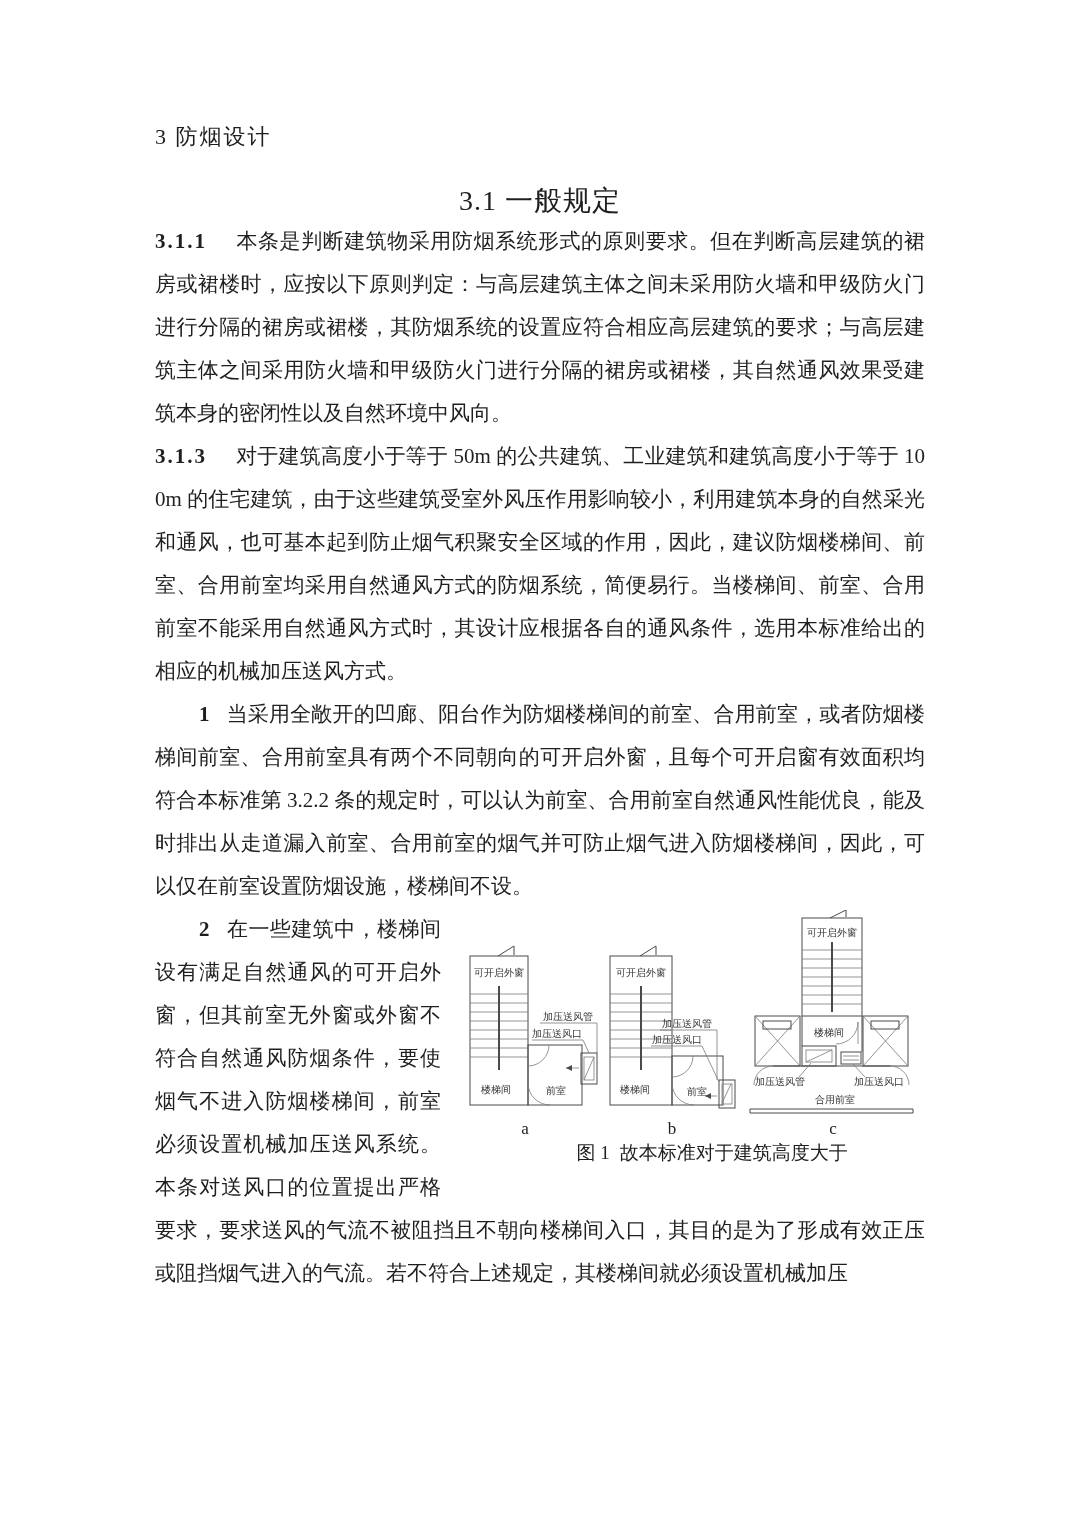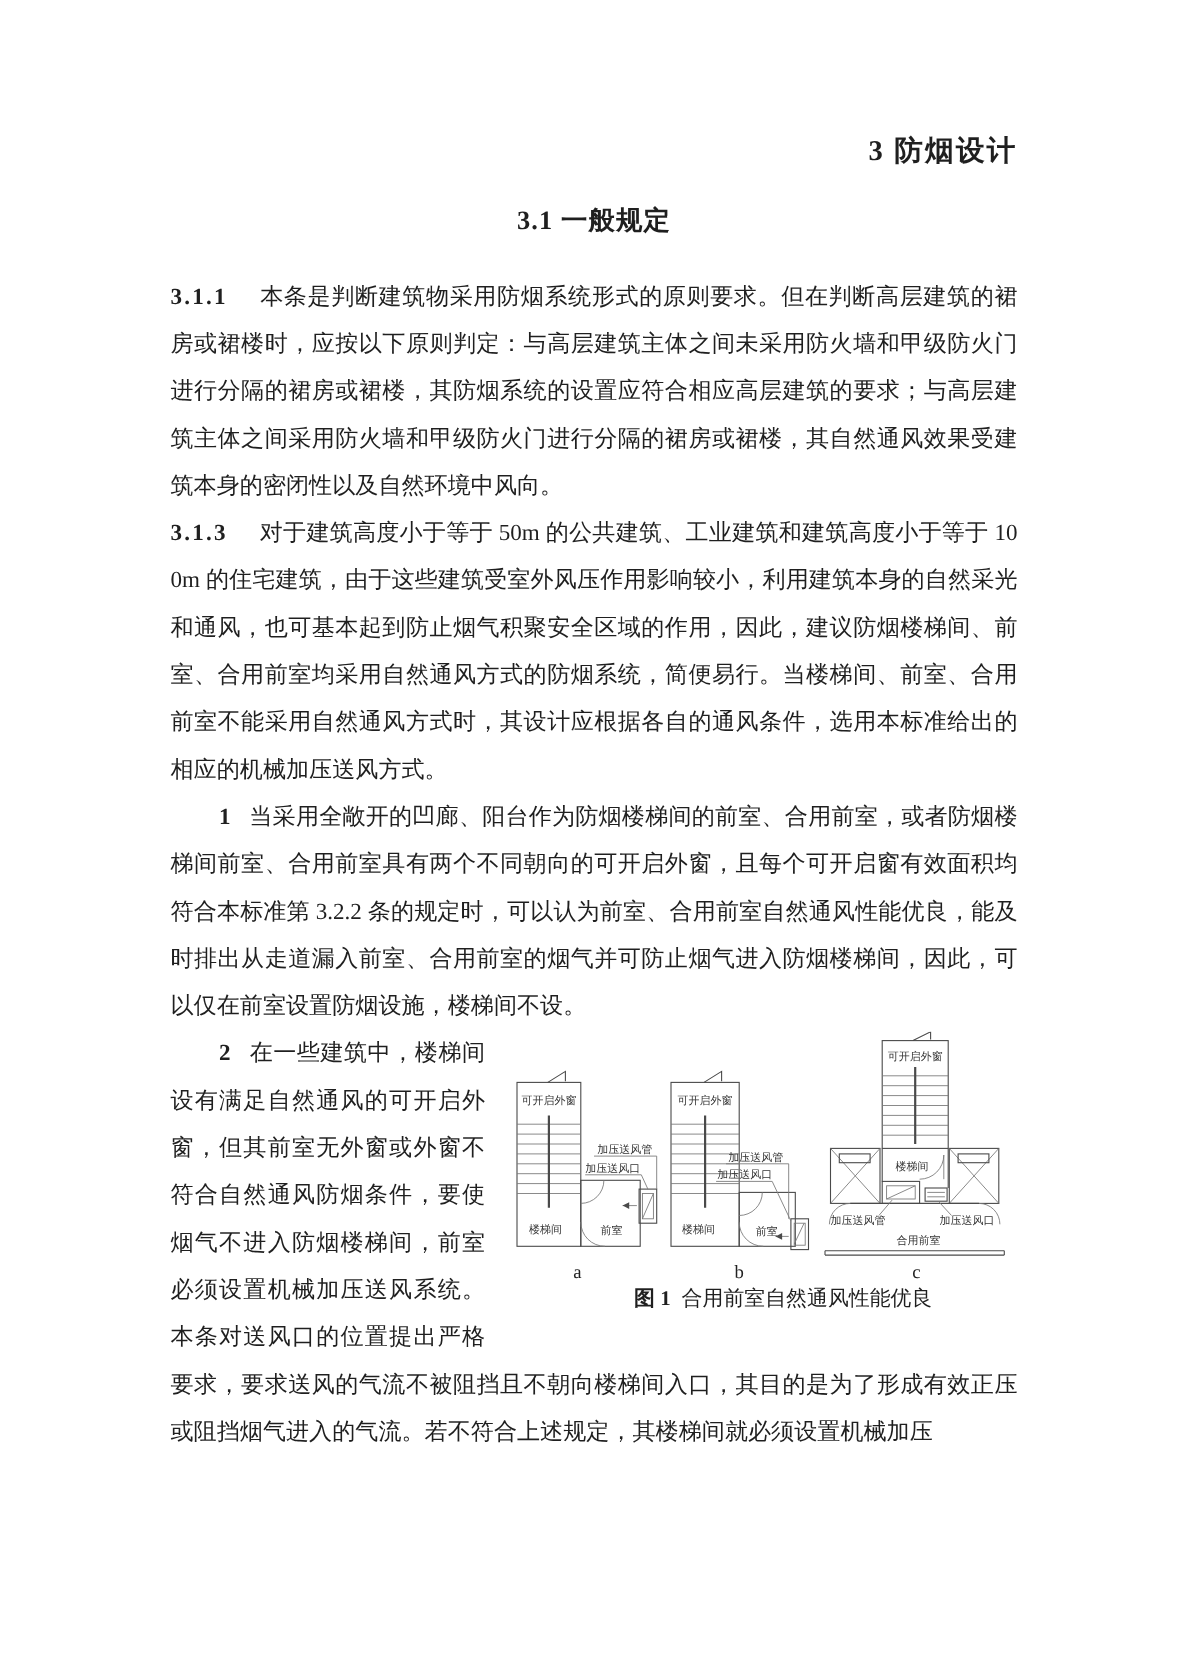--- a/index.html
+++ b/index.html
@@ -3,40 +3,40 @@
 <meta charset="utf-8">
 <style>
   html,body { margin:0; padding:0; background:#ffffff; }
   .page {
     position:relative; width:1080px; height:1527px; background:#ffffff;
     font-family:"Liberation Serif","DejaVu Serif",serif; color:#1f1f1f;
     overflow:hidden;
   }
   .content { position:absolute; left:155px; top:116px; width:770px; }
   .doc-title {
-    font-size:26px; line-height:42px; font-weight:bold; text-align:right;
+    font-size:22px; line-height:42px; font-weight:normal; text-align:left;
     margin:0 0 28px 0; letter-spacing:2px;
   }
   .sec-title {
-    font-size:24px; line-height:30px; font-weight:bold; text-align:center;
-    margin:0 0 32px 0; letter-spacing:1px;
+    font-size:28px; line-height:30px; font-weight:normal; text-align:center;
+    margin:0 0 4px 0; letter-spacing:1px;
   }
   p.clause, p.item {
     font-size:21px; line-height:43px; text-align:justify;
     margin:0; word-break:break-all;
   }
   p.item { text-indent:44px; }
   .cnum { font-weight:bold; letter-spacing:2px; margin-right:29px; }
   .inum { font-weight:bold; margin-right:17px; }
   .figure { float:right; width:470px; margin:2px 0 4px 14px; }
   .figure svg { display:block; }
   .figure-caption {
     text-align:center; font-size:19px; line-height:30px; color:#1f1f1f;
   }
-  .caption-label { margin-right:10px;font-weight:bold; }
+  .caption-label { margin-right:10px; }
   
   svg .ln { stroke:#4a4a4a; stroke-width:1; fill:none; }
   svg .ln2 { stroke:#4a4a4a; stroke-width:2; fill:none; }
   svg .thin { stroke:#7a7a7a; stroke-width:0.8; fill:none; }
   svg text { fill:#333; font-family:"Liberation Serif","DejaVu Serif",serif; }
   svg .lbl { font-size:10px; text-anchor:middle; }
   svg .letter { font-size:17px; text-anchor:middle; fill:#222; }
 </style>
 </head>
 <body>
@@ -170,17 +170,17 @@
         <text class="lbl" x="424" y="175">加压送风口</text>
         <line class="thin" x1="410" y1="167" x2="398" y2="154"></line>
         <text class="lbl" x="380" y="193">合用前室</text>
         <line class="ln" x1="295" y1="199" x2="458" y2="199"></line>
         <line class="ln" x1="295" y1="203" x2="458" y2="203"></line>
         <line class="ln" x1="295" y1="199" x2="295" y2="203"></line>
         <line class="ln" x1="458" y1="199" x2="458" y2="203"></line>
         <text class="letter" x="378" y="224">c</text>
       </g>
     </svg>
-    <span class="figure-caption" style="display:block;"><span class="caption-label">图 1</span><span>合用前室自然通风性能优良</span></span>
+    <span class="figure-caption" style="display:block;"><span class="caption-label">图 1</span><span>故本标准对于建筑高度大于</span></span>
     </span><b class="inum">2</b><span>在一些建筑中，楼梯间设有满足自然通风的可开启外窗，但其前室无外窗或外窗不符合自然通风防烟条件，要使烟气不进入防烟楼梯间，前室必须设置机械加压送风系统。本条对送风口的位置提出严格要求，要求送风的气流不被阻挡且不朝向楼梯间入口，其目的是为了形成有效正压或阻挡烟气进入的气流。若不符合上述规定，其楼梯间就必须设置机械加压</span></p>
 
   </div>
 </div>
 
 </body></html>

